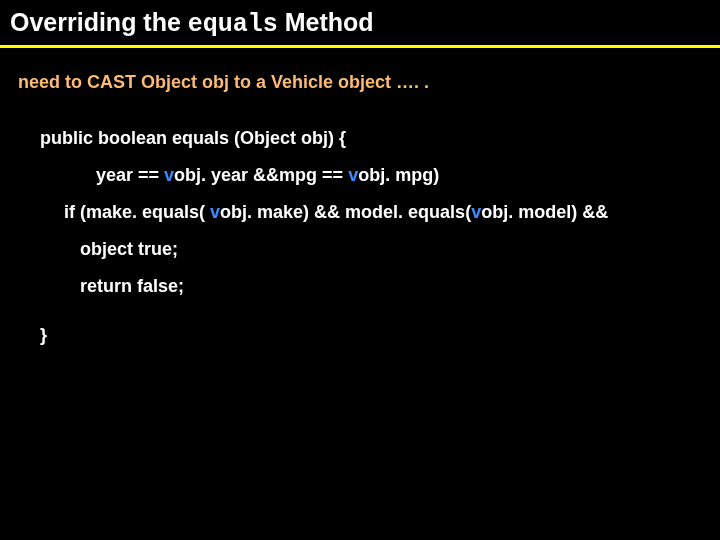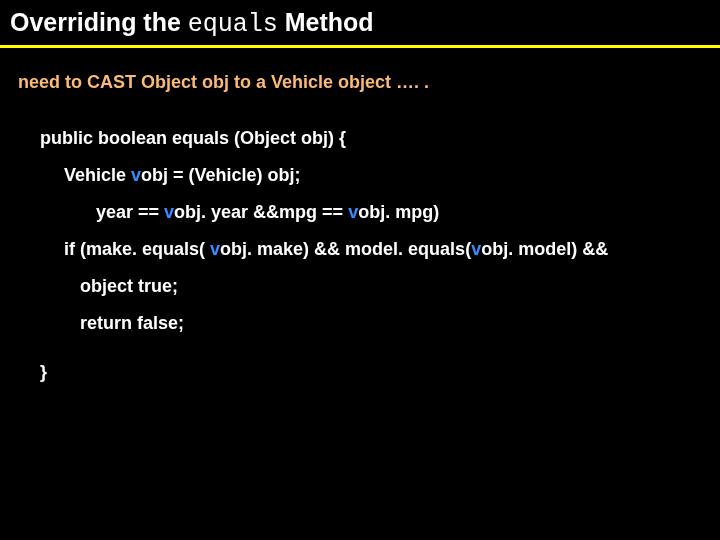--- a/index.html
+++ b/index.html
@@ -1,20 +1,20 @@
 <!DOCTYPE html>
 <html><head>
 <meta charset="utf-8">
 <style>
   * { margin: 0; padding: 0; box-sizing: border-box; }
   html, body { width: 720px; height: 540px; background: #000; font-family: Arial, Helvetica, sans-serif; overflow: hidden; }
   .slide { width: 720px; height: 540px; background: #000; position: relative; }
   .title-block { padding: 8px 10px 6px 10px; }
   .title { color: #fff; font-size: 25px; font-weight: bold; }
-  .title .mono { font-family: "Courier New", Courier, monospace; font-weight: normal; }
+  .title .mono { font-family: "Courier New", Courier, monospace; font-weight: bold; }
   .rule { width: 100%; height: 3px; background: #ffff00; }
   .content { padding: 24px 10px 0 18px; }
   .intro { color: #fdba74; font-size: 18px; font-weight: bold; margin-bottom: 28px; }
   .code { color: #fff; font-size: 18px; font-weight: bold; padding-left: 22px; margin-top: 35px; }
   .code .line { margin-bottom: 16px; white-space: nowrap; }
   .code .v { color: #3a8bff; }
   .ind1 { padding-left: 24px; }
   .ind2 { padding-left: 56px; }
   .ind1-5 { padding-left: 40px; }
   .closing { margin-top: 28px; }
@@ -33,23 +33,20 @@
 
   <div class="content">
     <p class="intro">need to CAST Object obj to a Vehicle object …. .</p>
 
     <div class="code">
 
       <div class="line">
         <span>public boolean equals (Object obj) {</span>
       </div>
 
-      <div class="line ind1">
-        <span>Vehicle </span><span class="v">v</span><span>obj = (Vehicle) obj;</span>
-      </div>
 
       <div class="line ind2">
         <span>year == </span><span class="v">v</span><span>obj. year &amp;&amp;mpg == </span><span class="v">v</span><span>obj. mpg)</span>
       </div>
 
       <div class="line ind1">
         <span>if (make. equals( </span><span class="v">v</span><span>obj. make) &amp;&amp; model. equals(</span><span class="v">v</span><span>obj. model) &amp;&amp;</span>
       </div>
 
       <div class="line ind1-5">

